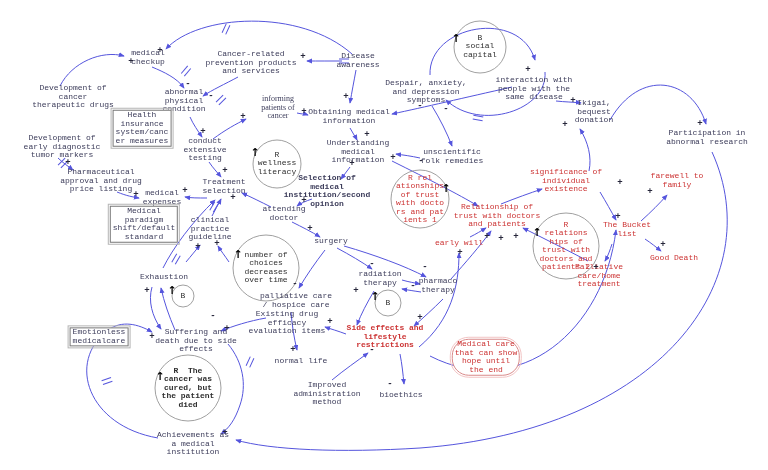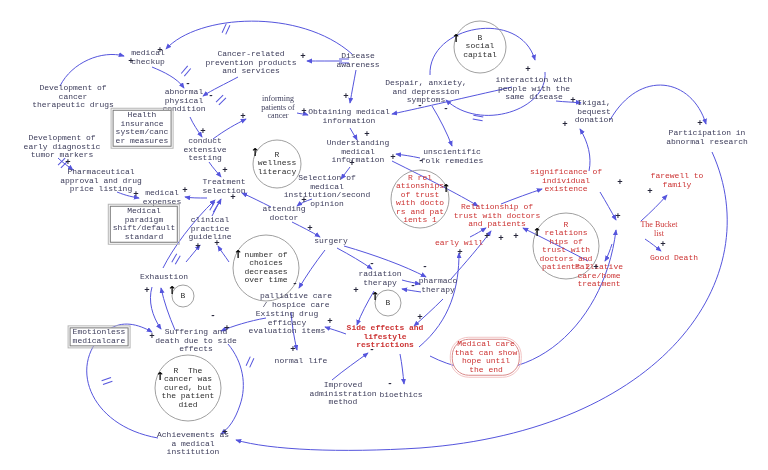--- a/index.html
+++ b/index.html
@@ -195,35 +195,35 @@
 expenses</div>
       <div class="node" style="left: 224px; top: 187px;">Treatment
 selection</div>
       <div class="node boxed" style="left: 144px; top: 224px;">Medical
 paradigm
 shift/default
 standard</div>
       <div class="node" style="left: 210px; top: 229px;">clinical
 practice
 guideline</div>
-      <div class="node" style="left: 327px; top: 191px;">Selection of
+      <div class="node" style="left: 327px; top: 191px; font-weight: bold;">Selection of
 medical
 institution/second
 opinion</div>
       <div class="node" style="left: 284px; top: 214px;">attending
 doctor</div>
       <div class="node red" style="left: 497px; top: 216px;">Relationship of
 trust with doctors
 and patients</div>
       <div class="node red" style="left: 566px; top: 181px;">significance of
 individual
 existence</div>
       <div class="node red" style="left: 677px; top: 181px;">farewell to
 family</div>
-      <div class="node red" style="left: 659px; top: 230px; font-family: Liberation Serif, serif;">The Bucket
+      <div class="node red" style="left: 627px; top: 230px;">The Bucket
 list</div>
       <div class="node red" style="left: 674px; top: 258px;">Good Death</div>
       <div class="node red" style="left: 459px; top: 243px;">early will</div>
       <div class="node" style="left: 331px; top: 241px;">surgery</div>
       <div class="node" style="left: 164px; top: 277px;">Exhaustion</div>
       <div class="node" style="left: 380px; top: 279px;">radiation
 therapy</div>
       <div class="node" style="left: 438px; top: 286px;">pharmaco
 therapy</div>
       <div class="node" style="left: 296px; top: 301px;">palliative care
@@ -237,21 +237,21 @@
       <div class="node boxed" style="left: 99px; top: 337px;">Emotionless
 medicalcare</div>
       <div class="node" style="left: 196px; top: 341px;">Suffering and
 death due to side
 effects</div>
       <div class="node" style="left: 301px; top: 361px;">normal life</div>
       <div class="node boxed red" style="left: 486px; top: 357px;">Medical care
 that can show
 hope until
 the end</div>
-      <div class="node" style="left: 327px; top: 394px; margin-left: 16px;">Improved
+      <div class="node" style="left: 327px; top: 394px;">Improved
 administration
 method</div>
       <div class="node" style="left: 401px; top: 395px;">bioethics</div>
       <div class="node red" style="left: 599px; top: 276px;">Palliative
 care/home
 treatment</div>
       <div class="node" style="left: 193px; top: 444px;">Achievements as
 a medical
 institution</div>
       <div class="loop-label" style="left: 480px; top: 47px;">B
@@ -274,21 +274,21 @@
 hips of
 trust with
 doctors and
 patients 2</div>
       <div class="loop-arrow" style="left: 537px; top: 232px;">↑</div>
       <div class="loop-label" style="left: 266px; top: 268px;">number of
 choices
 decreases
 over time</div>
       <div class="loop-arrow" style="left: 238px; top: 254px;">↑</div>
-      <div class="loop-label" style="left: 188px; top: 388px;">R  The
+      <div class="loop-label" style="left: 188px; top: 388px; font-weight: bold;">R  The
 cancer was
 cured, but
 the patient
 died</div>
       <div class="loop-arrow" style="left: 160px; top: 376px;">↑</div>
       <div class="loop-label" style="left: 183px; top: 296px;">B</div>
       <div class="loop-arrow" style="left: 172px; top: 290px;">↑</div>
       <div class="loop-label" style="left: 388px; top: 303px;">B</div>
       <div class="loop-arrow" style="left: 375px; top: 296px;">↑</div>
       <span class="sign" style="left: 160px; top: 51px;">+</span>

